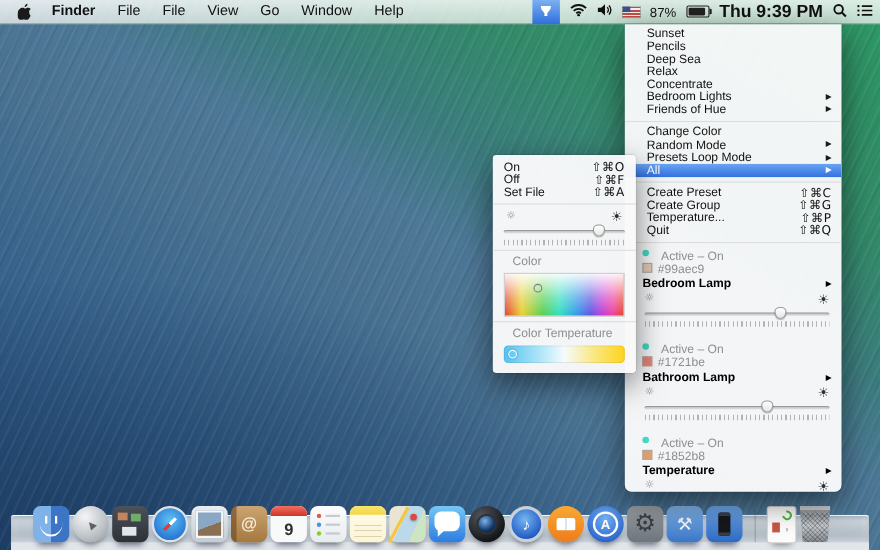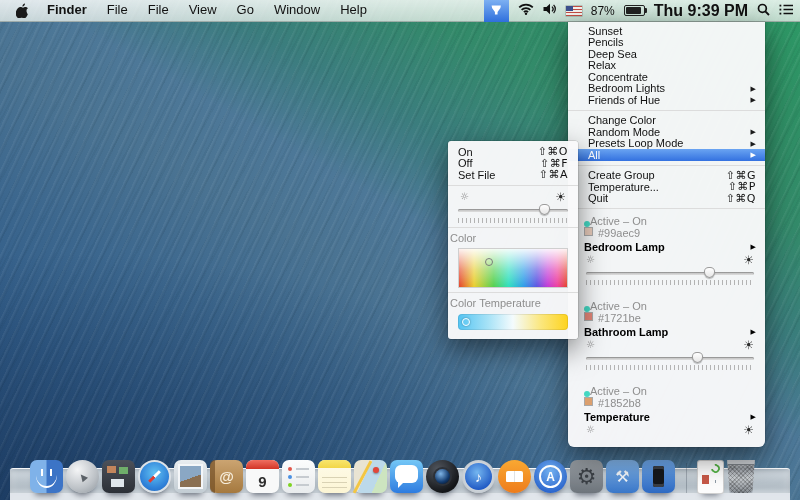--- a/index.html
+++ b/index.html
@@ -43,21 +43,21 @@
   .hue-menu{left:568px;top:22px;width:197px;height:425px;border-radius:0 0 6px 6px;padding:3px 0 4px;box-sizing:border-box;overflow:hidden;z-index:5;}
   .mrow{position:relative;height:11.5px;display:flex;align-items:center;padding:0 9px 0 20px;white-space:nowrap;}
   .mrow .key{margin-left:auto;letter-spacing:0.5px;}
   .mrow .arr{margin-left:auto;font-size:7px;line-height:1;color:#1a1a1a;}
   .mrow.hl{background:linear-gradient(#6aa4f2,#3371e0);color:#fff;}
   .mrow.hl .arr{color:#fff;}
   .msep{height:1px;background:#dcdcdc;margin:4px 0;}
 
   .lg{padding:2px 9px 0 16px;margin-bottom:13px;}
   .lg.last{margin-bottom:0;}
-  .lg-status{display:flex;align-items:flex-end;gap:0;height:12px;color:#8e8e8e;}
+  .lg-status{display:flex;align-items:flex-start;gap:11px;height:12px;color:#8e8e8e;}
   .dot{width:6px;height:6px;border-radius:50%;}
   .lg-hex{display:flex;align-items:flex-start;gap:5px;height:13px;color:#8e8e8e;}
   .swatch{width:9px;height:9px;border:1px solid #a8a8a8;box-sizing:border-box;}
   .lg-name{display:flex;align-items:center;height:13px;font-weight:bold;color:#000;}
   .lg-name .arr{margin-left:auto;font-size:7px;}
   .sun-row{display:flex;align-items:center;justify-content:space-between;height:14px;padding:0 2px;}
   .sun{font-family:"DejaVu Sans",sans-serif;line-height:1;}
   .sun.dim{font-size:10px;color:#8f8f8f;}
   .sun.bright{font-size:12px;color:#2e2e2e;}
   .slider{position:relative;height:12px;margin:0 2px;}
@@ -66,21 +66,21 @@
   .slider .thumb{position:absolute;top:0;width:11px;height:11px;margin-left:-5px;
     background:linear-gradient(#ffffff,#e6e6e6);border:1px solid #9b9b9b;box-sizing:border-box;
     border-radius:50% 50% 56% 56%/44% 44% 62% 62%;box-shadow:0 1px 1px rgba(0,0,0,0.25);}
   .ticks{height:5px;margin:1px 2px 0;
     background:repeating-linear-gradient(90deg,#b3b3b3 0 1px,rgba(0,0,0,0) 1px 4px);}
 
   
   .hue-submenu{left:448px;top:141px;width:130px;border-radius:3px;padding:5px 0 9px;box-sizing:border-box;z-index:6;}
   .srow{height:11.5px;display:flex;align-items:center;padding:0 10px;}
   .srow .key{margin-left:auto;letter-spacing:0.5px;}
-  .sub-label{height:12px;display:flex;align-items:center;padding:0 2px;color:#8e8e8e;margin-top:2px;}
+  .sub-label{height:12px;display:flex;align-items:center;padding:0 18px;color:#8e8e8e;margin-top:2px;}
   .sub-suns{padding:0 12px;}
   .sub-slider{margin:0 10px;}
   .sub-ticks{margin:2px 10px 0;}
   .color-box{position:relative;margin:4px 10px 3px;height:40px;border:1px solid #cfcfcf;box-sizing:border-box;
     background:
       linear-gradient(to bottom, rgba(255,255,255,0.93) 0%, rgba(255,255,255,0.35) 55%, rgba(255,255,255,0) 100%),
       linear-gradient(to right,#e4432c 0%,#e9cf2e 14%,#55d04f 32%,#2ddfbe 46%,#2e9ce8 60%,#5d55e2 72%,#c23ad6 82%,#ee3f9e 91%,#e4432c 100%);}
   .ring{position:absolute;width:8px;height:8px;border:1.5px solid rgba(120,120,120,0.95);border-radius:50%;box-sizing:border-box;}
   .color-box .ring{left:24%;top:26%;}
   .temp-bar{position:relative;margin:5px 10px 0;height:16px;border-radius:4px;
@@ -268,20 +268,24 @@
     <div class="mrow">
         <span>Presets Loop Mode</span>
         <span class="arr">▶</span>
       </div>
     <div class="mrow hl">
         <span>All</span>
         <span class="arr">▶</span>
       </div>
     <div class="msep"></div>
     <div class="mrow">
+        <span>Create Preset</span>
+        <span class="key mono-glyph">⇧⌘C</span>
+      </div>
+    <div class="mrow">
         <span>Create Group</span>
         <span class="key mono-glyph">⇧⌘G</span>
       </div>
     <div class="mrow">
         <span>Temperature...</span>
         <span class="key mono-glyph">⇧⌘P</span>
       </div>
     <div class="mrow">
         <span>Quit</span>
         <span class="key mono-glyph">⇧⌘Q</span>

